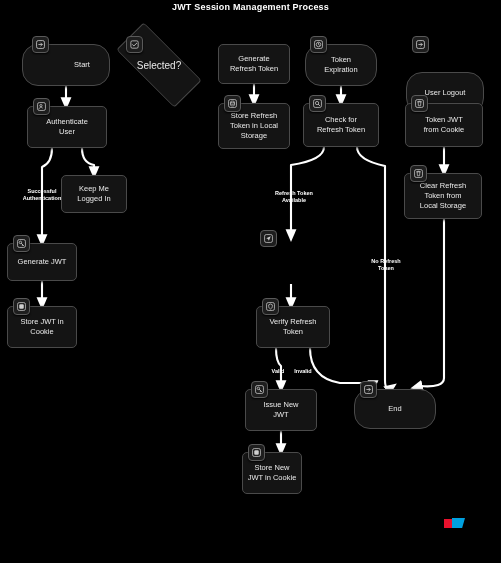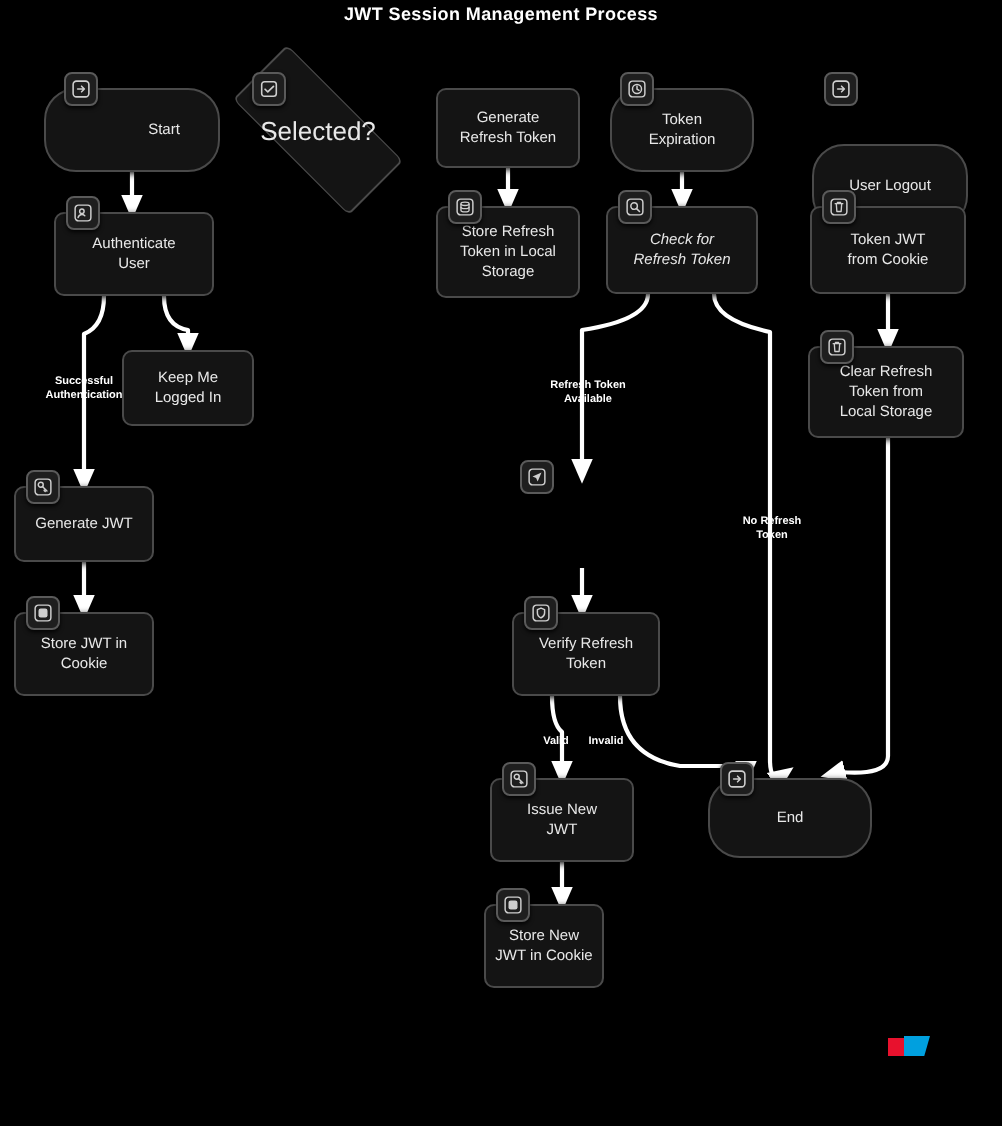--- a/index.html
+++ b/index.html
@@ -69,21 +69,21 @@
     box-sizing: border-box;
   }
   .diamond-text {
     position: absolute;
     left: 0; top: 0;
     width: 100%; height: 100%;
     display: flex;
     align-items: center;
     justify-content: center;
     color: #e8e8e8;
-    font-size: 13px;
+    font-size: 10px;
     text-align: center;
   }
 
   .node-icon {
     position: absolute;
     width: 15px;
     height: 15px;
     background: #1e1e1e;
     border: 1px solid #5a5a5a;
     border-radius: 4px;
@@ -240,21 +240,21 @@
   </div>
   <div class="node-icon" style="left:224px;top:95px;">
     <svg width="9" height="9" viewBox="0 0 16 16">
         <rect x="1" y="1" width="14" height="14" rx="3" fill="none" stroke="#cfcfcf" stroke-width="1.3"></rect>
         <ellipse cx="8" cy="5.2" rx="3.6" ry="1.5" fill="none" stroke="#cfcfcf" stroke-width="1.2"></ellipse>
         <path d="M4.4 5.2v5.6c0 .8 1.6 1.5 3.6 1.5s3.6-.7 3.6-1.5V5.2" fill="none" stroke="#cfcfcf" stroke-width="1.2"></path>
         <path d="M4.4 8c0 .8 1.6 1.5 3.6 1.5s3.6-.7 3.6-1.5" fill="none" stroke="#cfcfcf" stroke-width="1.2"></path>
       </svg>
   </div>
 
-  <div class="node rect" style="left:303px;top:103px;width:76px;height:44px;font-style:italic;">
+  <div class="node rect" style="left:303px;top:103px;width:76px;height:44px;">
     <span class="node-label">Check for
 Refresh Token</span>
   </div>
   <div class="node-icon" style="left:309px;top:95px;">
     <svg width="9" height="9" viewBox="0 0 16 16">
         <rect x="1" y="1" width="14" height="14" rx="3" fill="none" stroke="#cfcfcf" stroke-width="1.3"></rect>
         <circle cx="7.2" cy="7.2" r="2.9" fill="none" stroke="#cfcfcf" stroke-width="1.3"></circle>
         <path d="M9.4 9.4L12 12" stroke="#cfcfcf" stroke-width="1.4" stroke-linecap="round"></path>
       </svg>
   </div>

